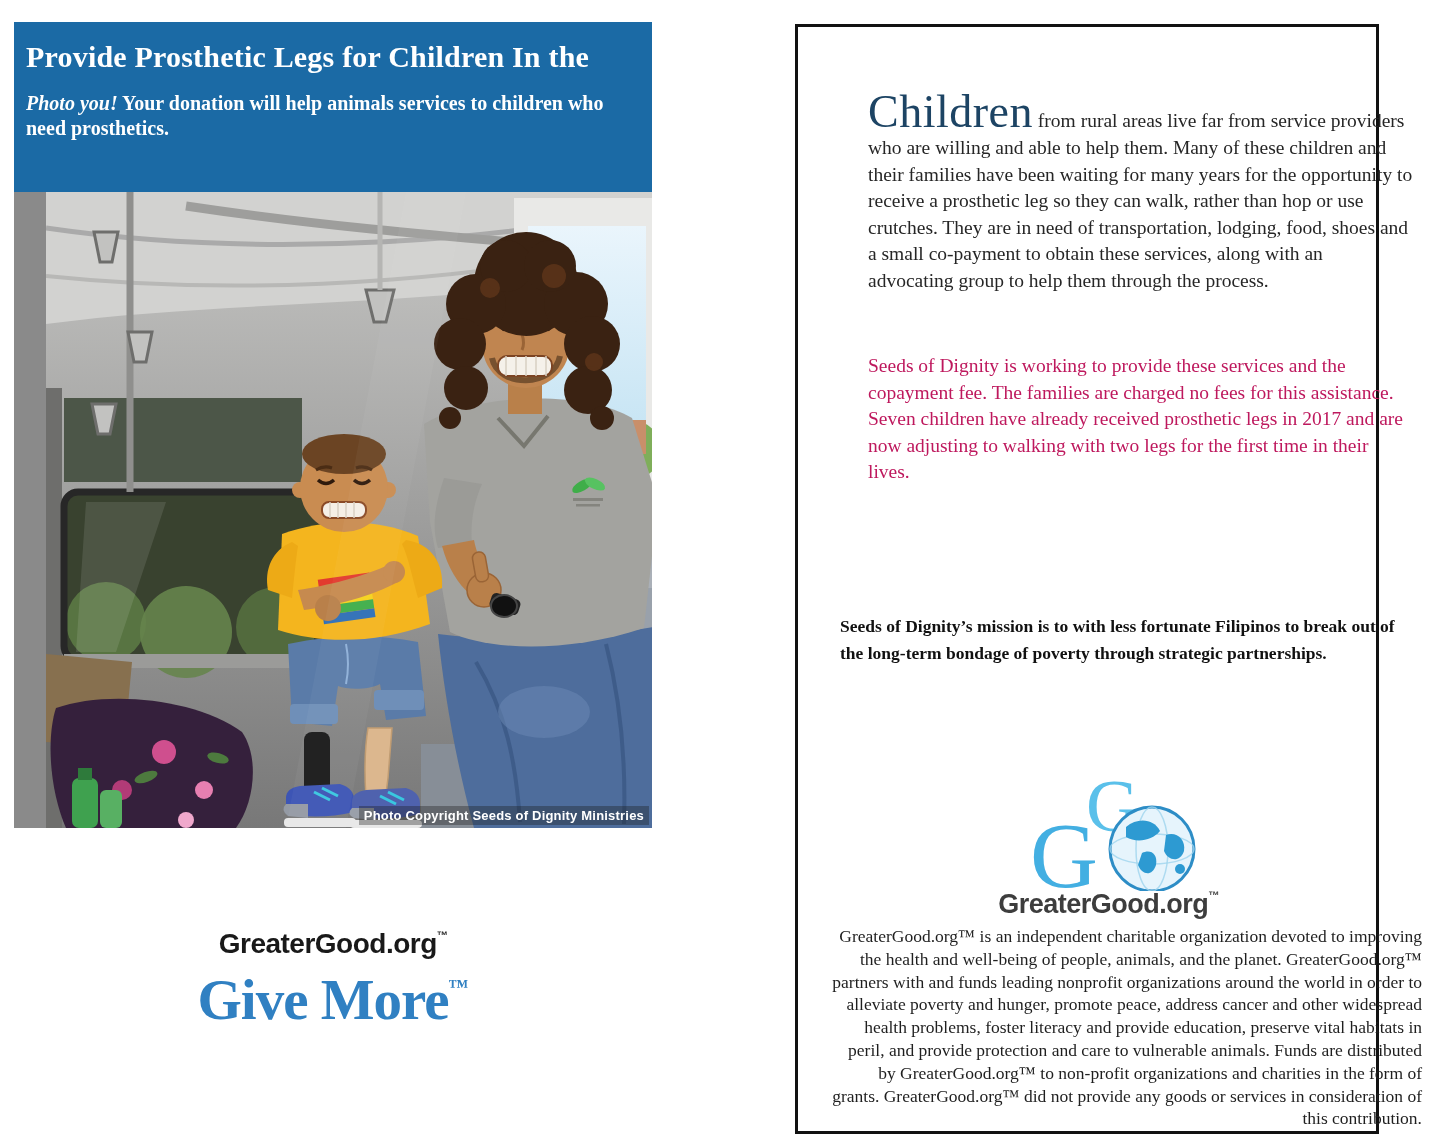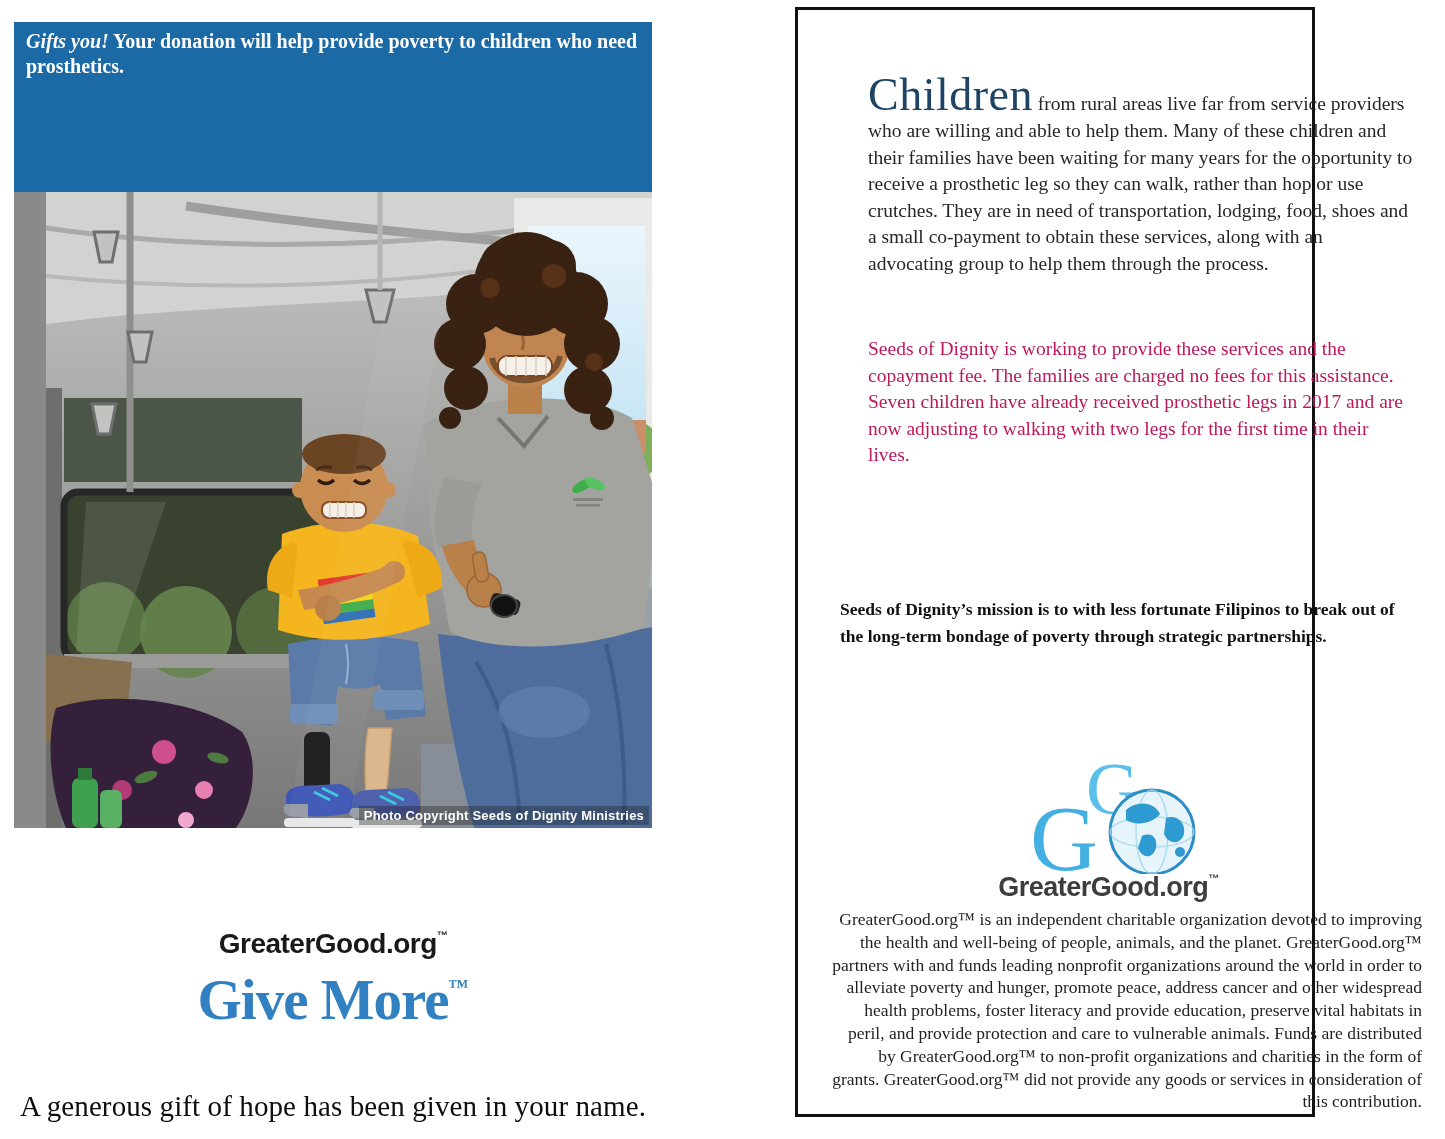--- a/index.html
+++ b/index.html
@@ -33,21 +33,21 @@
   }
   .gg-wordmark-left sup, .gg-wordmark-right sup { font-size:11px; vertical-align:14px; }
   .ggm-line { font-weight:bold; font-size:57px; line-height:52px; color:#3080c2; letter-spacing:-1px; }
   .ggm-line sup { font-size:20px; vertical-align:26px; letter-spacing:0; }
 
   .gift-message { position:absolute; left:0; top:1090px; width:638px; text-align:center;
     font-size:29px; color:#0e0e0e; letter-spacing:.1px; }
 
   
   .right-panel {
-    position:absolute; left:795px; top:7px; width:520px; height:1110px;
+    position:absolute; left:795px; top:24px; width:584px; height:1110px;
     background:#ffffff; border:3px solid #111111;
   }
   .rp-para1 { position:absolute; left:70px; top:62px; width:545px;
     font-size:19.5px; line-height:26.6px; color:#262626; }
   .rp-lead { font-size:46px; line-height:1; color:#1d4464; letter-spacing:.5px; }
   .rp-para2 { position:absolute; left:70px; top:326px; width:545px;
     font-size:19.5px; line-height:26.6px; color:#be185d; }
   .rp-mission { position:absolute; left:42px; top:586px; width:572px;
     font-size:17.5px; line-height:27px; font-weight:bold; color:#111111; }
   .rp-logo { position:absolute; left:0; top:728px; width:621px; text-align:center; }
@@ -61,23 +61,24 @@
 </style>
 </head>
 <body>
 
 <div class="canvas">
 
   <div class="left-panel">
 
     <div class="campaign-header">
       <div class="campaign-title">
+        <span>Provide Prosthetic Legs for Children In the</span>
       </div>
       <div class="thanks-line">
-        <em>Gifts you!</em><span class="rest"> Your donation will help provide poverty to children who need prosthetics.</span>
+        <em>Photo you!</em><span class="rest"> Your donation will help animals services to children who need prosthetics.</span>
       </div>
     </div>
 
     <div class="photo-frame">
       <svg width="638" height="636" viewBox="0 0 638 636">
         <defs>
           <linearGradient id="bgGrad" x1="0" y1="0" x2="0" y2="1">
             <stop offset="0" stop-color="#c6c6c4"></stop>
               <stop offset="1" stop-color="#787878"></stop>
           </linearGradient>
@@ -234,21 +235,20 @@
         <polygon points="360,0 420,0 300,636 240,636" fill="#ffffff" opacity=".04"></polygon>
       </svg>
       <div class="photo-caption">Photo Copyright Seeds of Dignity Ministries</div>
     </div>
 
     <div class="ggm-logo">
       <div class="gg-wordmark-left"><span>GreaterGood.org</span><sup>™</sup></div>
       <div class="ggm-line"><span>Give More</span><sup>™</sup></div>
     </div>
 
-    <div class="gift-message">A generous gift of hope has been given in your name.</div>
   </div>
 
   <div class="right-panel">
 
     <p class="rp-para1"><span class="rp-lead">Children</span><span> from rural areas live far from service providers who are willing and able to help them. Many of these children and their families have been waiting for many years for the opportunity to receive a prosthetic leg so they can walk, rather than hop or use crutches.  They are in need of transportation, lodging, food, shoes and a small co-payment to obtain these services, along with an advocating group to help them through the process.</span></p>
 
     <p class="rp-para2">Seeds of Dignity is working to provide these services and the copayment fee. The families are charged no fees for this assistance. Seven children have already received prosthetic legs in 2017 and are now adjusting to walking with two legs for the first time in their lives.</p>
 
     <p class="rp-mission">Seeds of Dignity’s mission is to with less fortunate Filipinos to break out of the long-term bondage of poverty through strategic partnerships.</p>
 

